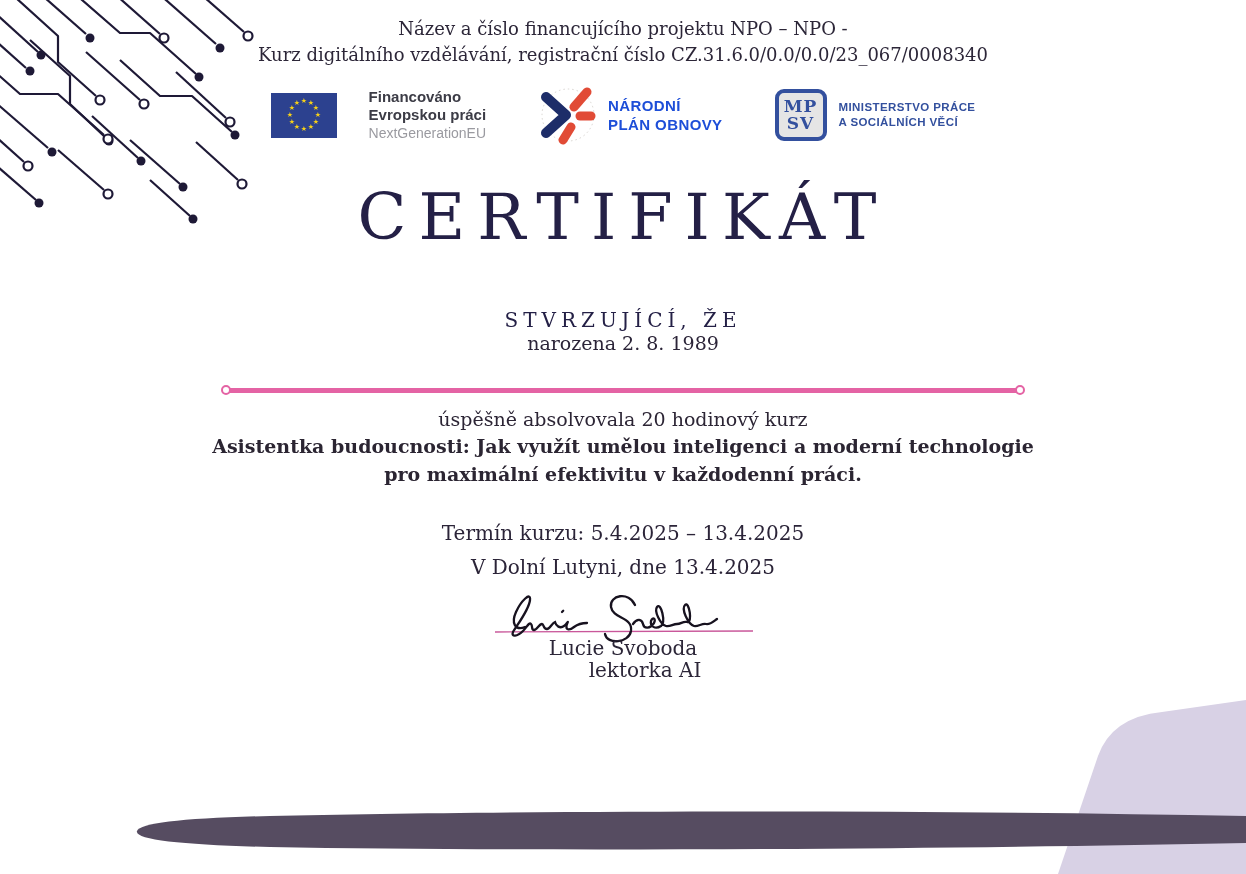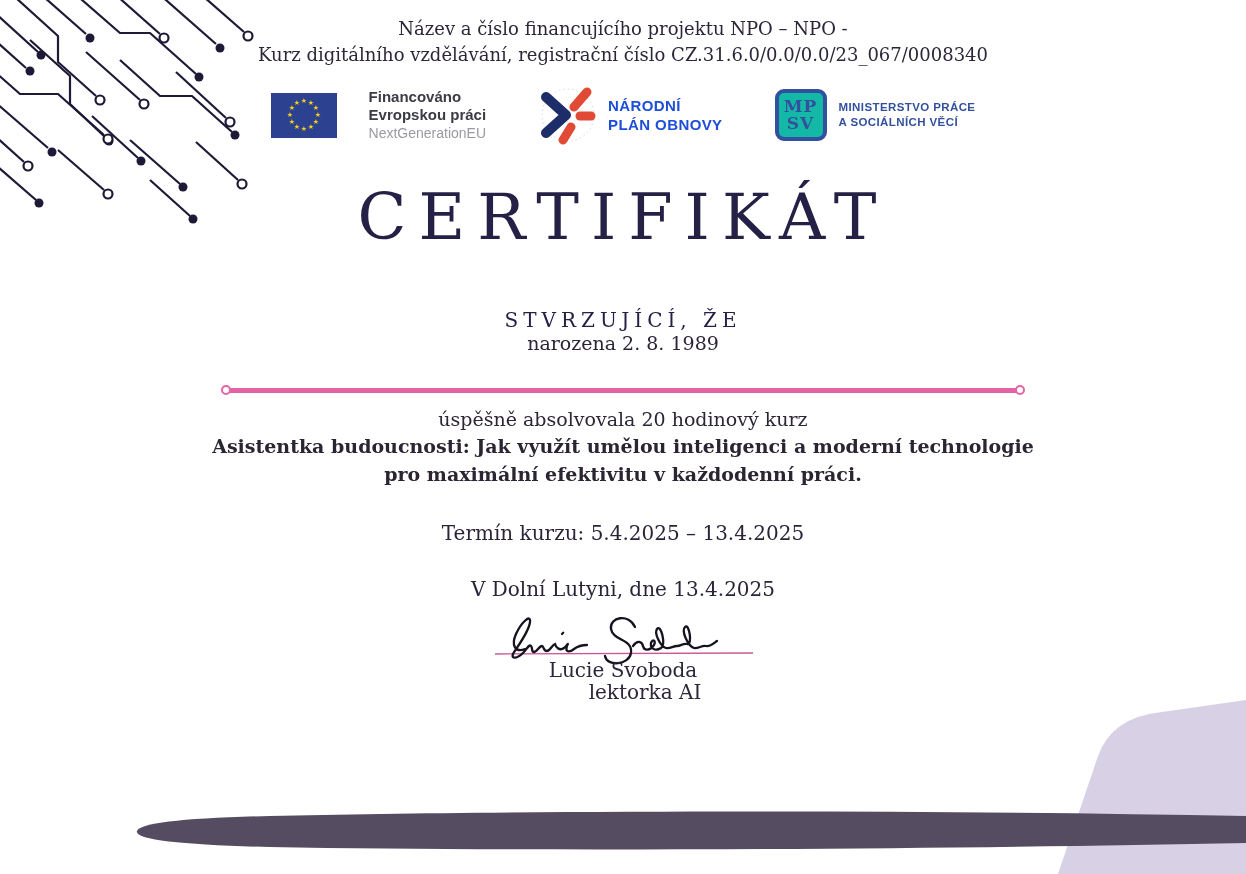--- a/index.html
+++ b/index.html
@@ -23,21 +23,21 @@
   .logo-block { display: flex; align-items: center; gap: 12px; text-align: left; }
   .eu-text div { font-family: "Liberation Sans", sans-serif; padding-left: 20px; }
   .eu-l1, .eu-l2 { font-size: 15px; font-weight: bold; color: #3c3c46; line-height: 18px; }
   .eu-l3 { font-size: 14px; color: #9a9aa0; line-height: 18px; }
   .npo-text div, .mpsv-text div { font-family: "Liberation Sans", sans-serif; font-weight: bold; }
   .npo-text div { font-size: 15px; color: #1d4ed8; line-height: 19px; letter-spacing: 0.4px; }
   .mpsv-text div { font-size: 11.5px; color: #33509e; line-height: 15px; letter-spacing: 0.4px; }
   .mpsv-box {
     width: 44px; height: 44px; border: 4px solid #33509e; border-radius: 9px;
     display: flex; flex-direction: column; justify-content: center; align-items: center;
-    background: #14b8a6;
+    background: #e5e5e5;
   }
   .mpsv-box span {
     font-family: "DejaVu Serif", serif; font-weight: bold; font-size: 17px;
     line-height: 17px; color: #33509e; letter-spacing: 1px;
   }
 
   
   .title { margin-top: 34px; font-size: 64px; line-height: 70px; letter-spacing: 12px; color: #242046; font-weight: normal; }
   .subtitle { margin-top: 56px; font-size: 20px; letter-spacing: 5px; color: #242046; }
   .holder-name { margin-top: 24px; font-size: 54px; line-height: 60px; letter-spacing: 1px; color: #242046; }
@@ -47,21 +47,21 @@
   .divider .ring {
     position: absolute; top: -3px; width: 6px; height: 6px;
     border: 2.5px solid #e463a4; border-radius: 50%; background: #fff;
   }
   .ring-left { left: -4px; }
   .ring-right { right: -4px; }
 
   .intro { margin-top: 15px; font-size: 19px; color: #2c2535; }
   .course { margin: 2px auto 0 auto; width: 860px; font-size: 19px; line-height: 28px; font-weight: bold; color: #2b2532; }
   .term { margin-top: 33px; font-size: 20px; }
-  .place { margin-top: 32px; font-size: 20px; }
+  .place { margin-top: 10px; font-size: 20px; }
 
   .sig-svg { display: block; margin: 0 auto; }
   .sig-name { margin-top: -8px; font-size: 20px; line-height: 22px; color: #2c2638; }
   .sig-role { font-size: 20px; line-height: 22px; color: #2c2638; padding-left: 44px; }
 
   .deco { position: absolute; z-index: 1; pointer-events: none; }
   .deco-topleft { top: 0; left: 0; }
   .deco-bottom { bottom: 0; left: 0; }
 </style>
 </head>

